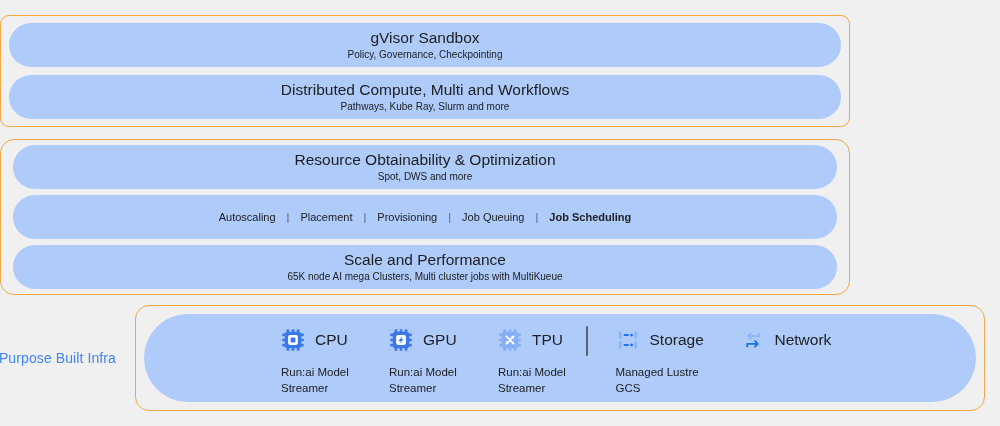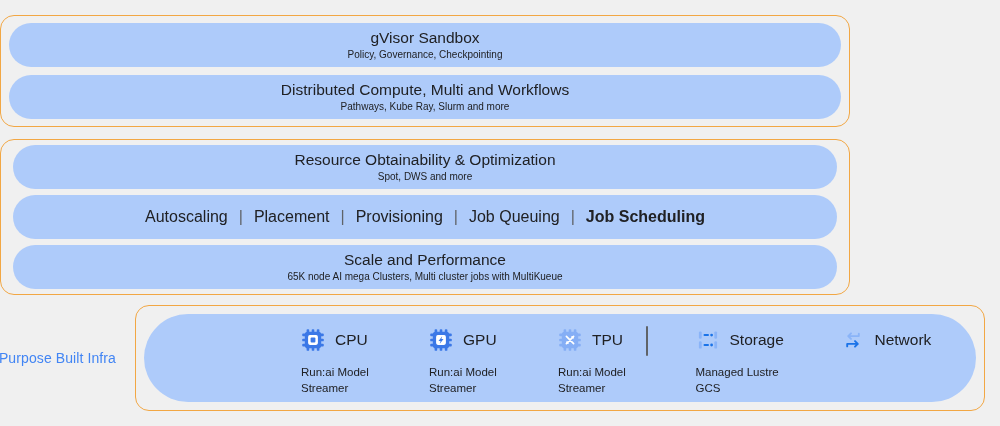--- a/index.html
+++ b/index.html
@@ -26,41 +26,41 @@
     color: #4285F4; font-size: 14px; font-weight: 500;
     letter-spacing: .1px; white-space: nowrap; text-align: right;
   }
   .label-up { transform: translateY(-27px); }
 
   .group {
     width: 850px;
     border: 1.6px solid #F2A744; border-radius: 14px;
     display: flex; flex-direction: column;
   }
-  .group.g1 { padding: 7px 8px; gap: 8px; }
+  .group.g1 { padding: 7px 8px; gap: 8px; border-radius: 9px; }
   .group.g2 { padding: 5px 12px; gap: 6px; }
   .group.g3 { padding: 8px 8px; }
 
   .pill {
     background: #AECBFA; border-radius: 22px; height: 44px;
     display: flex; flex-direction: column; align-items: center; justify-content: center;
   }
   .pill-title { font-size: 15.5px; font-weight: 500; line-height: 18px; color: #202124; }
   .pill-subtitle { font-size: 10px; font-weight: 500; line-height: 13px; margin-top: 1px; color: #202124; }
 
-  .pill-items { flex-direction: row; font-size: 16px; font-weight: 500; }
+  .pill-items { flex-direction: row; font-size: 11px; font-weight: 500; }
   .pill-items .sep { color: #5F6368; font-weight: 400; margin: 0 11px; }
   .pill-items .item-bold { font-weight: 700; }
 
   .big-pill {
     background: #AECBFA; border-radius: 44px; height: 88px;
     display: flex; flex-direction: row; align-items: flex-start;
     padding: 13px 20px 0 137px;
   }
-  .infra-col { display: flex; flex-direction: column; flex: 0 0 auto; margin-left: 20px; }
+  .infra-col { display: flex; flex-direction: column; flex: 0 0 auto; }
   .col-cpu { width: 108px; } .col-gpu { width: 109px; } .col-tpu { width: 88px; }
   .col-storage { width: 125px; } .col-network { width: auto; }
   .col-top { display: flex; align-items: center; gap: 10px; height: 26px; }
   .col-top svg { display: block; width: 24px; height: 24px; }
   .col-label { font-size: 15.5px; font-weight: 500; color: #202124; white-space: nowrap; }
   .col-sub {
     margin-top: 12px; font-size: 11.5px; font-weight: 500; line-height: 1.35;
     color: #202124; max-width: 92px;
   }
   .vdivider {

